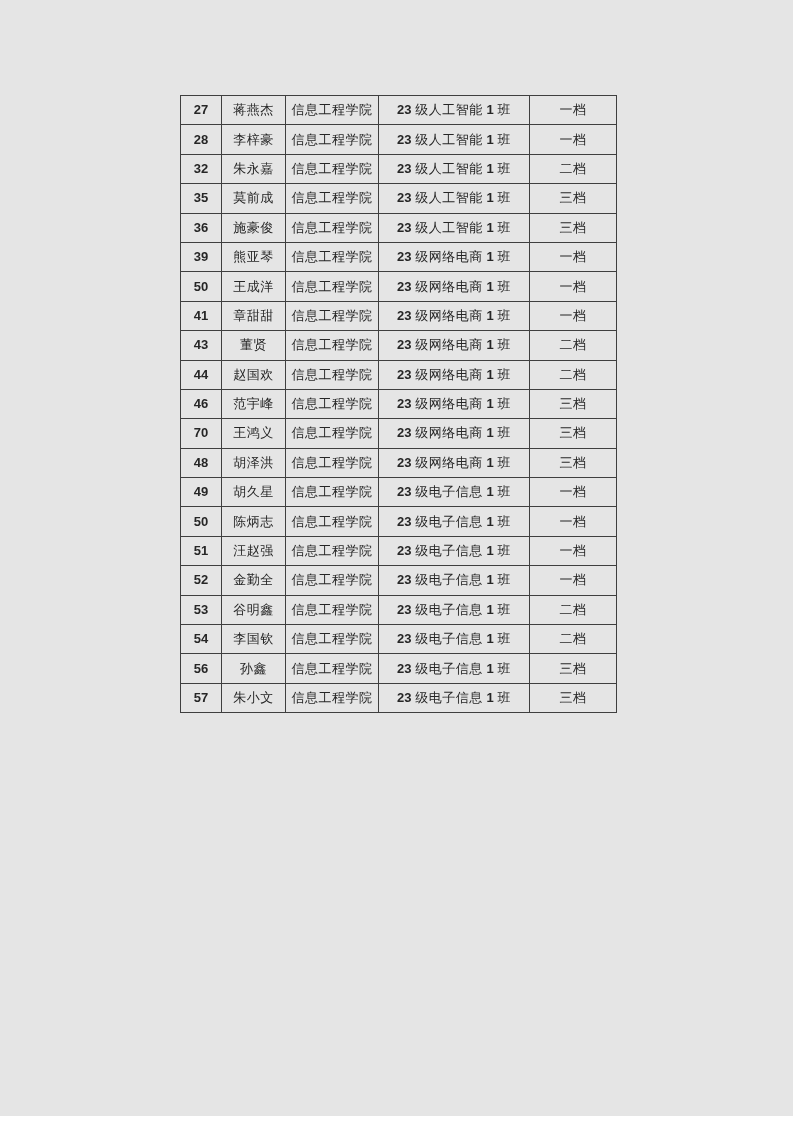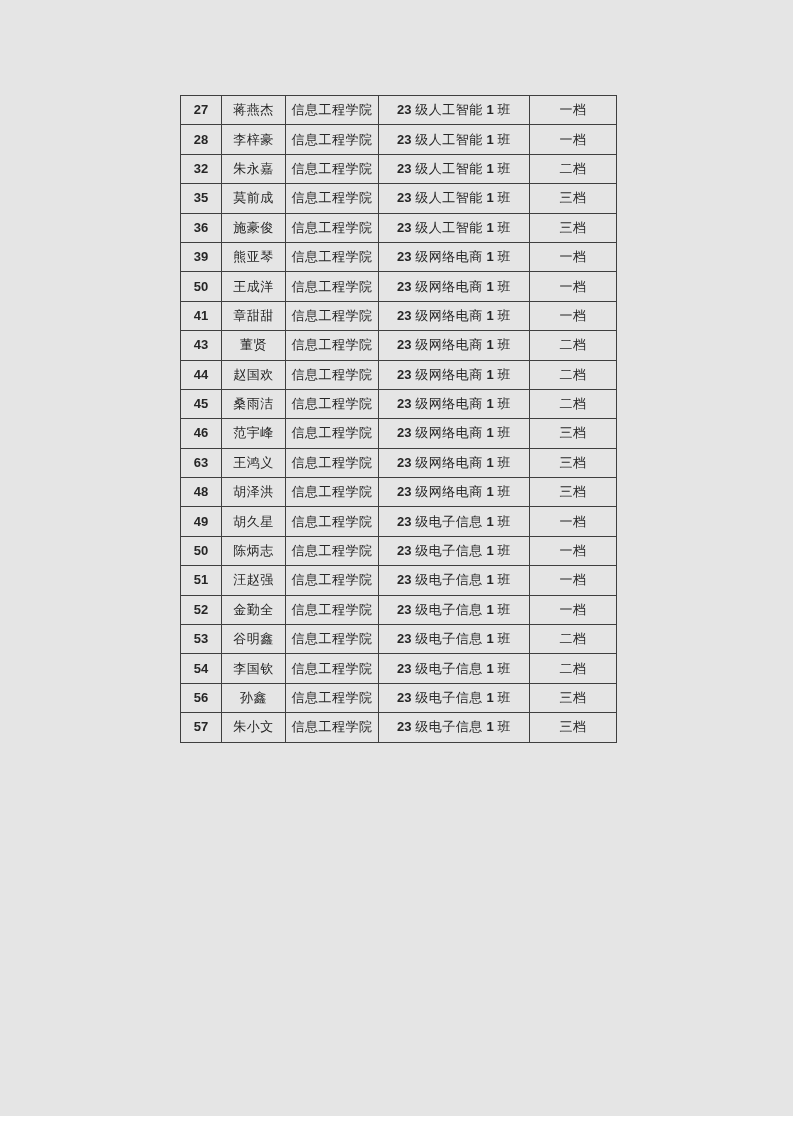--- a/index.html
+++ b/index.html
@@ -123,35 +123,28 @@
           <td>二档</td>
         </tr>
         <tr>
           <td><b>44</b></td>
           <td>赵国欢</td>
           <td>信息工程学院</td>
           <td><b>23</b> 级网络电商 <b>1</b> 班</td>
           <td>二档</td>
         </tr>
         <tr>
-          <td><b>45</b></td>
-          <td>桑雨洁</td>
-          <td>信息工程学院</td>
-          <td><b>23</b> 级网络电商 <b>1</b> 班</td>
-          <td>二档</td>
-        </tr>
-        <tr>
           <td><b>46</b></td>
           <td>范宇峰</td>
           <td>信息工程学院</td>
           <td><b>23</b> 级网络电商 <b>1</b> 班</td>
           <td>三档</td>
         </tr>
         <tr>
-          <td><b>63</b></td>
+          <td><b>70</b></td>
           <td>王鸿义</td>
           <td>信息工程学院</td>
           <td><b>23</b> 级网络电商 <b>1</b> 班</td>
           <td>三档</td>
         </tr>
         <tr>
           <td><b>48</b></td>
           <td>胡泽洪</td>
           <td>信息工程学院</td>
           <td><b>23</b> 级网络电商 <b>1</b> 班</td>

